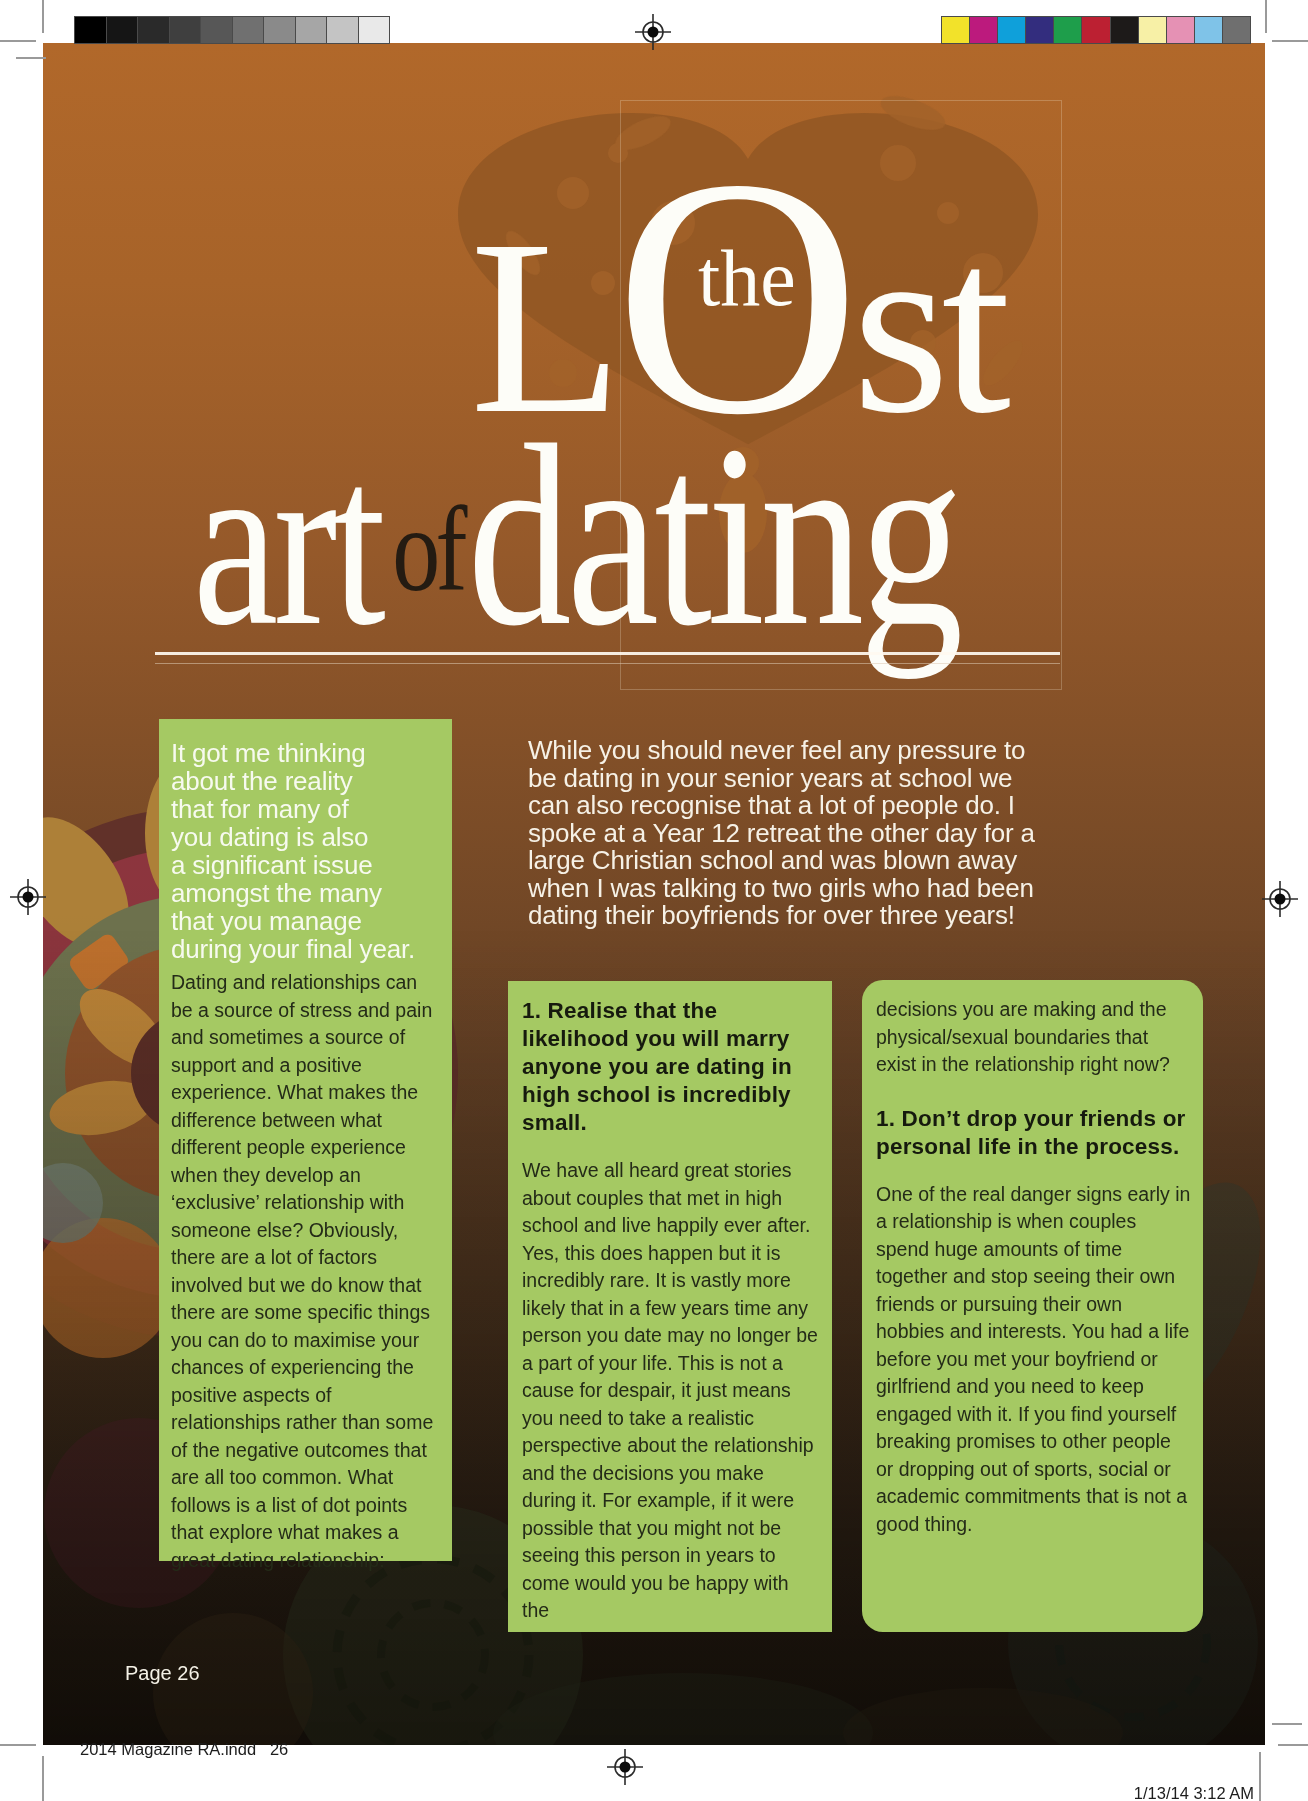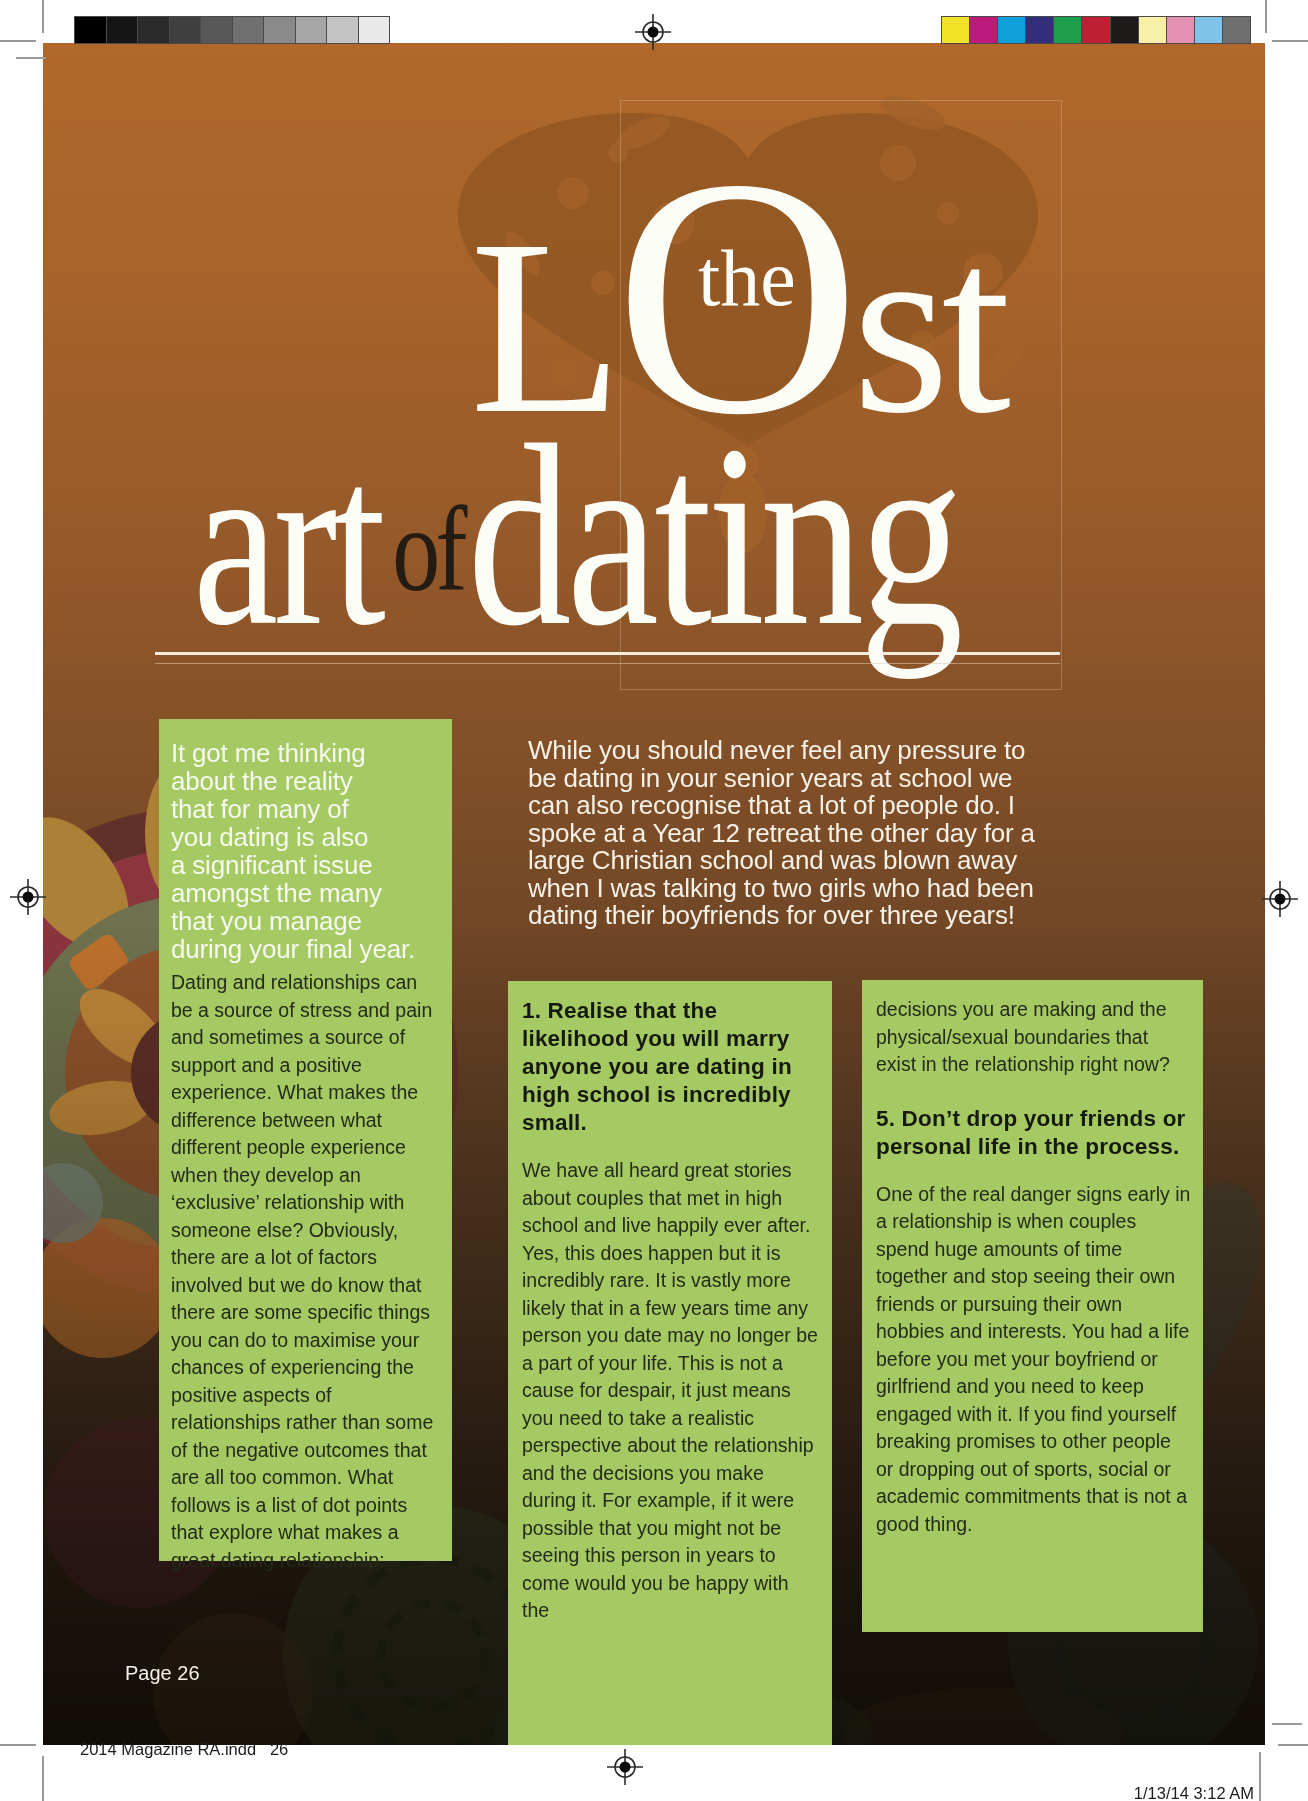--- a/index.html
+++ b/index.html
@@ -30,22 +30,22 @@
   .t-dating{font-size:260px;}
   .rule1{position:absolute;left:112px;top:609px;width:905px;height:3px;background:rgba(255,250,240,.92);}
   .rule2{position:absolute;left:112px;top:620px;width:905px;height:1px;background:rgba(222,202,180,.55);}
   
   .greenbox{position:absolute;background:#a5c963;}
   .box-left{left:116px;top:676px;width:293px;height:842px;padding:20px 14px 0 12px;box-sizing:border-box;}
   .intro{color:#f7faef;font-size:26px;line-height:28px;letter-spacing:-.2px;white-space:pre-line;}
   .colbody{color:#242b18;font-size:19.5px;line-height:27.5px;margin-top:6px;}
   .lead{position:absolute;left:485px;top:694px;width:512px;color:#f6f1e6;
         font-size:26px;line-height:27.5px;letter-spacing:-.2px;}
-  .box-mid{left:465px;top:938px;width:324px;height:821px;padding:16px 14px 0 14px;box-sizing:border-box;}
-  .box-right{left:819px;top:937px;width:341px;height:652px;padding:16px 12px 0 14px;box-sizing:border-box;}
+  .box-mid{left:465px;top:938px;width:324px;height:651px;padding:16px 14px 0 14px;box-sizing:border-box;}
+  .box-right{left:819px;top:937px;width:341px;height:652px;padding:16px 12px 0 14px;box-sizing:border-box;border-radius:21px;}
   .pt-head{color:#161a0e;font-size:22.5px;line-height:28px;font-weight:bold;letter-spacing:.2px;}
   .pt-body{color:#242b18;font-size:19.5px;line-height:27.5px;margin-top:20px;}
   .pt-gap{height:26px;}
   .pagenum{position:absolute;left:82px;top:1619px;color:#f4f1e6;font-size:20px;}
   
   .calbar{position:absolute;top:16px;height:28px;display:flex;border:1px solid #4a4a4a;box-sizing:border-box;z-index:5;}
   .calbar .sw{height:100%;border-right:1px solid #4a4a4a;}
   .calbar .sw:last-child{border-right:none;}
   .gray-bar{left:74px;width:316px;}
   .color-bar{left:941px;width:310px;}
@@ -215,21 +215,21 @@
       </div>
 
       <div class="greenbox box-mid">
         <div class="pt-head">1. Realise that the likelihood you will marry anyone you are dating in high school is incredibly small.</div>
         <div class="pt-body">We have all heard great stories about couples that met in high school and live happily ever after. Yes, this does happen but it is incredibly rare. It is vastly more likely that in a few years time any person you date may no longer be a part of your life. This is not a cause for despair, it just means you need to take a realistic perspective about the relationship and the decisions you make during it. For example, if it were possible that you might not be seeing this person in years to come would you be happy with the</div>
       </div>
 
       <div class="greenbox box-right">
         <div class="pt-body" style="margin-top:0">decisions you are making and the physical/sexual boundaries that exist in the relationship right now?</div>
         <div class="pt-gap"></div>
-        <div class="pt-head">5. Don’t drop your friends or personal life in the process.</div>
+        <div class="pt-head">1. Don’t drop your friends or personal life in the process.</div>
         <div class="pt-body">One of the real danger signs early in a relationship is when couples spend huge amounts of time together and stop seeing their own friends or pursuing their own hobbies and interests. You had a life before you met your boyfriend or girlfriend and you need to keep engaged with it.  If you find yourself breaking promises to other people or dropping out of sports, social or academic commitments that is not a good thing.</div>
       </div>
 
       <div class="pagenum">Page 26</div>
     </div>
   </div>
 
   <div class="imprint imprint-left"><span>2014 Magazine RA.indd</span>&nbsp;&nbsp;&nbsp;<span>26</span></div>
   <div class="imprint imprint-right">1/13/14   3:12 AM</div>
 

